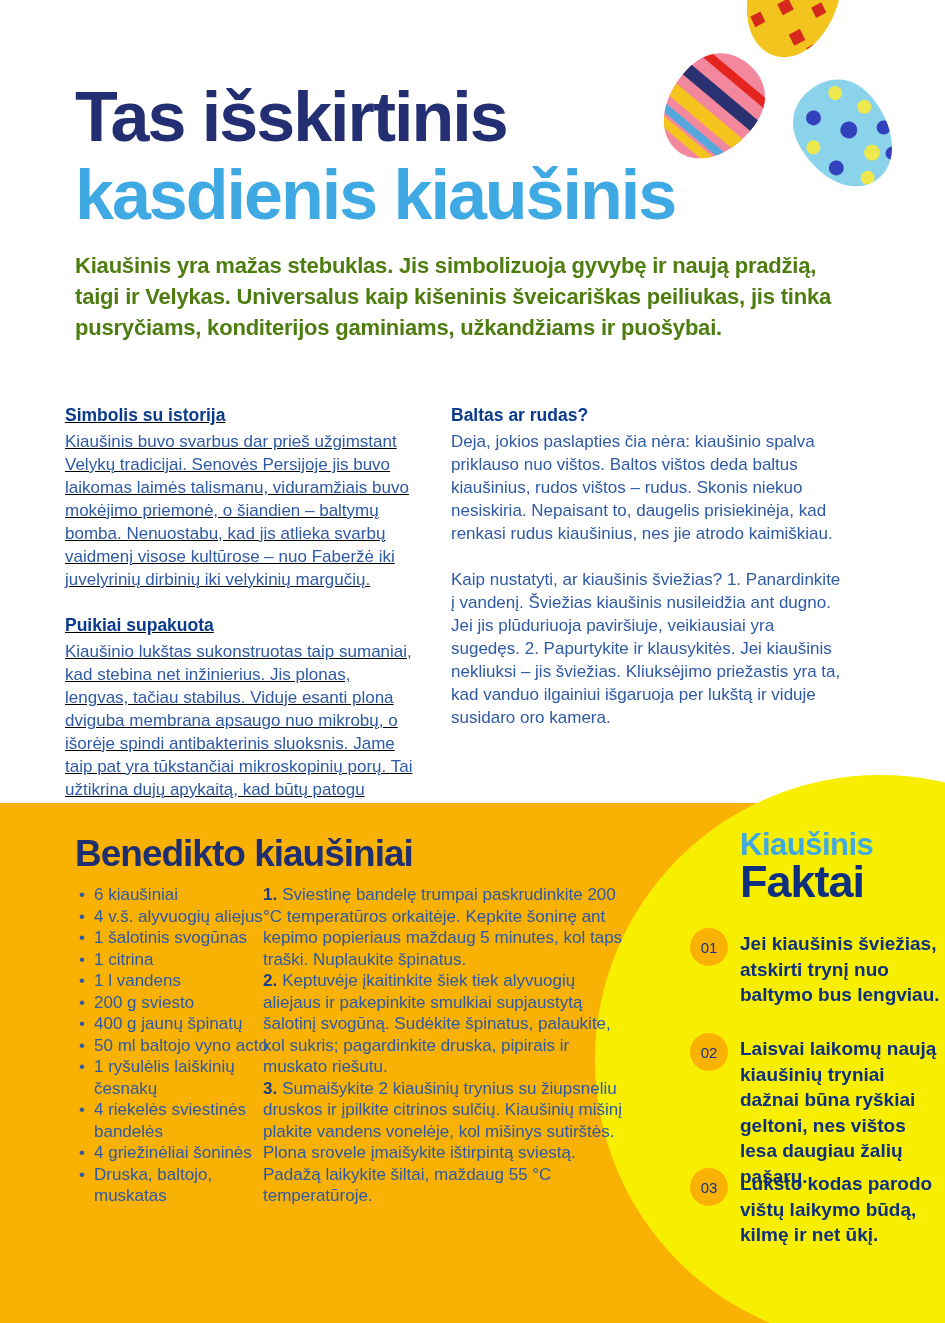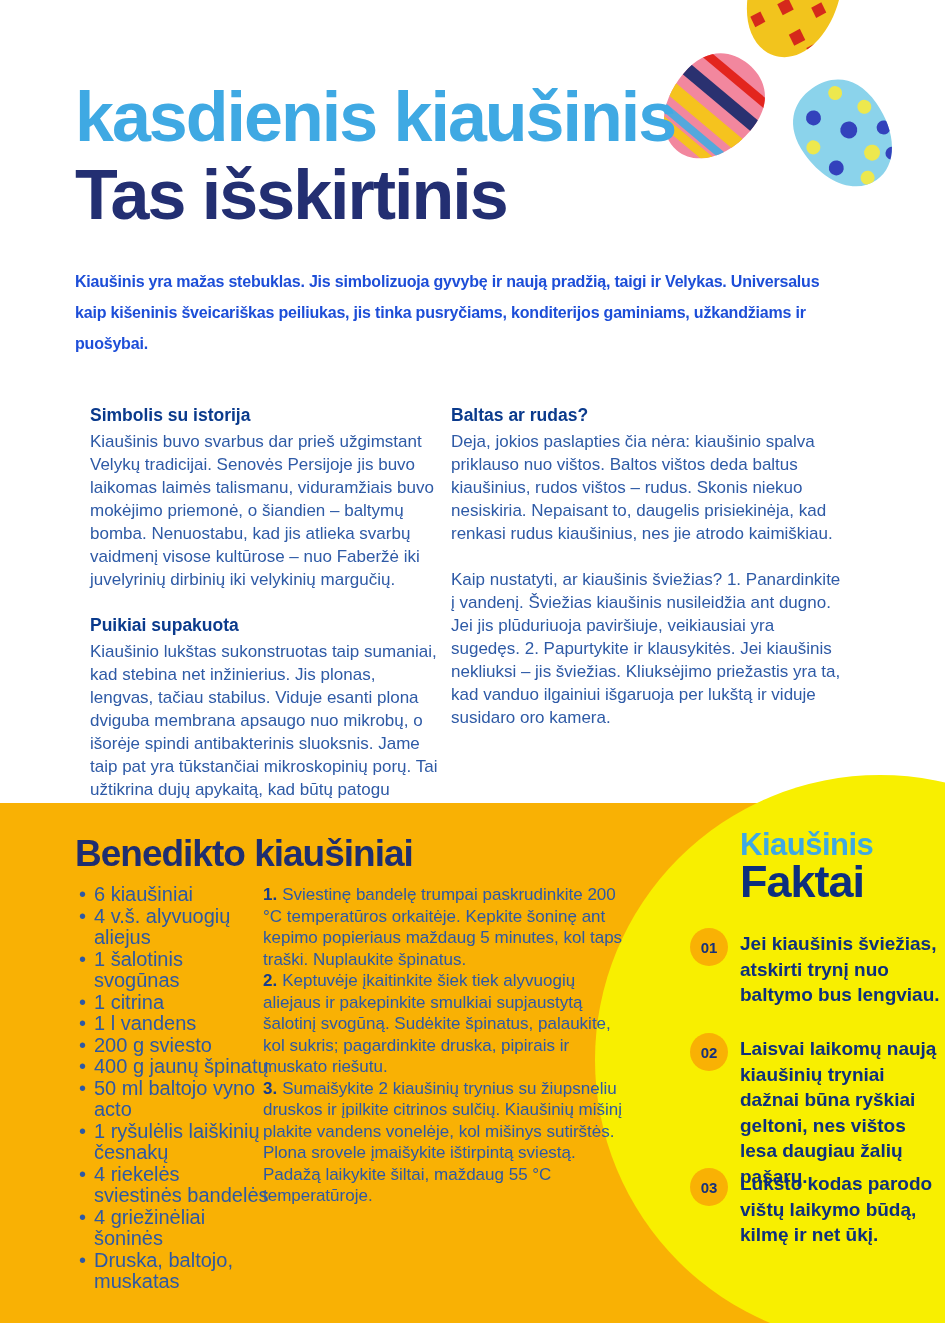--- a/index.html
+++ b/index.html
@@ -10,27 +10,27 @@
     background:#ffffff;
     overflow:hidden;
     font-family:"Liberation Sans", sans-serif;
   }
   
   .title{position:absolute;left:75px;top:78px;font-weight:bold;letter-spacing:-2px;}
   .title .line{font-size:70px;line-height:78px;white-space:nowrap;}
   .title .line1{color:#232F72;}
   .title .line2{color:#3FA9E3;}
   .intro{
-    position:absolute;left:75px;top:266px;width:760px;
-    font-size:16px;line-height:31px;font-weight:bold;color:#1d4ed8;
+    position:absolute;left:75px;top:250px;width:760px;
+    font-size:22px;line-height:31px;font-weight:bold;color:#4d7c0f;
     margin:0;letter-spacing:-0.2px;
   }
   
   .col{position:absolute;top:404px;}
-  .col-left{left:90px;width:352px;}
+  .col-left{left:65px;width:352px;text-decoration:underline;}
   .col-right{left:451px;width:392px;}
   .article{margin-bottom:23px;}
   .article h3{
     margin:0 0 3px 0;font-size:17.5px;line-height:23px;
     color:#0A3A8C;font-weight:bold;
   }
   .article p{margin:0;font-size:17px;line-height:23px;color:#2E5AA6;}
   
   .gold-band{
     position:absolute;left:0;top:803px;width:945px;height:520px;
@@ -42,21 +42,21 @@
   }
   
   .recipe-title{
     position:absolute;left:75px;top:833px;z-index:3;margin:0;
     font-size:37px;line-height:42px;font-weight:bold;color:#1F2E6F;
     letter-spacing:-1px;white-space:nowrap;
   }
   .ingredients{
     position:absolute;left:78px;top:884px;width:192px;z-index:3;
     margin:0;padding:0;list-style:none;
-    font-size:20px;line-height:21.5px;color:#2E59A4;
+    font-size:17px;line-height:21.5px;color:#2E59A4;
   }
   .ingredients li{position:relative;padding-left:16px;}
   .ingredients li::before{content:"\2022";position:absolute;left:1px;top:0;color:#2E59A4;}
   .steps{
     position:absolute;left:263px;top:884px;width:364px;z-index:3;
     font-size:17px;line-height:21.5px;color:#2E59A4;
   }
   .steps p{margin:0;}
   .stepnum{color:#173D8C;font-weight:bold;margin-right:5px;}
   .stepnum:empty{margin-right:0;}
@@ -70,21 +70,21 @@
     position:absolute;left:740px;top:858px;z-index:3;margin:0;
     font-size:45px;line-height:48px;font-weight:bold;color:#0D2F7D;
     letter-spacing:-1px;white-space:nowrap;
   }
   .fact{position:absolute;z-index:3;}
   .fact-1{top:928px;}
   .fact-2{top:1033px;}
   .fact-3{top:1168px;}
   .fact-circle{
     position:absolute;left:690px;top:0;width:38px;height:38px;border-radius:50%;
-    background:#F9B104;color:#16307C;font-size:15px;font-weight:bold;
+    background:#F9B104;color:#16307C;font-size:15px;font-weight:normal;
     display:flex;align-items:center;justify-content:center;
   }
   .fact-text{
     position:absolute;left:740px;top:3px;width:206px;margin:0;
     font-size:19px;line-height:25.5px;font-weight:bold;color:#0D2F7D;
   }
   
   .eggs{position:absolute;left:600px;top:-30px;z-index:0;}
 </style>
 </head>
@@ -137,22 +137,22 @@
         <circle cx="36" cy="16" r="7" fill="#3342BC"></circle>
         <circle cx="-26" cy="22" r="7.5" fill="#3342BC"></circle>
         <circle cx="12" cy="30" r="8" fill="#EDE84E"></circle>
         <circle cx="-6" cy="48" r="7" fill="#EDE84E"></circle>
         <circle cx="28" cy="42" r="6.5" fill="#3342BC"></circle>
       </g>
     </g>
   </svg>
 
   <div class="title">
+    <div class="line line1">Tas išskirtinis</div>
     <div class="line line2">kasdienis kiaušinis</div>
-    <div class="line line1">Tas išskirtinis</div>
   </div>
 
   <p class="intro">Kiaušinis yra mažas stebuklas. Jis simbolizuoja gyvybę ir naują pradžią, taigi ir Velykas. Universalus kaip kišeninis šveicariškas peiliukas, jis tinka pusryčiams, konditerijos gaminiams, užkandžiams ir puošybai.</p>
 
   <div class="col col-left">
     <div class="article">
       <h3>Simbolis su istorija</h3>
       <p>Kiaušinis buvo svarbus dar prieš užgimstant Velykų tradicijai. Senovės Persijoje jis buvo laikomas laimės talismanu, viduramžiais buvo mokėjimo priemonė, o šiandien – baltymų bomba. Nenuostabu, kad jis atlieka svarbų vaidmenį visose kultūrose – nuo Faberžė iki juvelyrinių dirbinių iki velykinių margučių.</p>
     </div>
     <div class="article">

